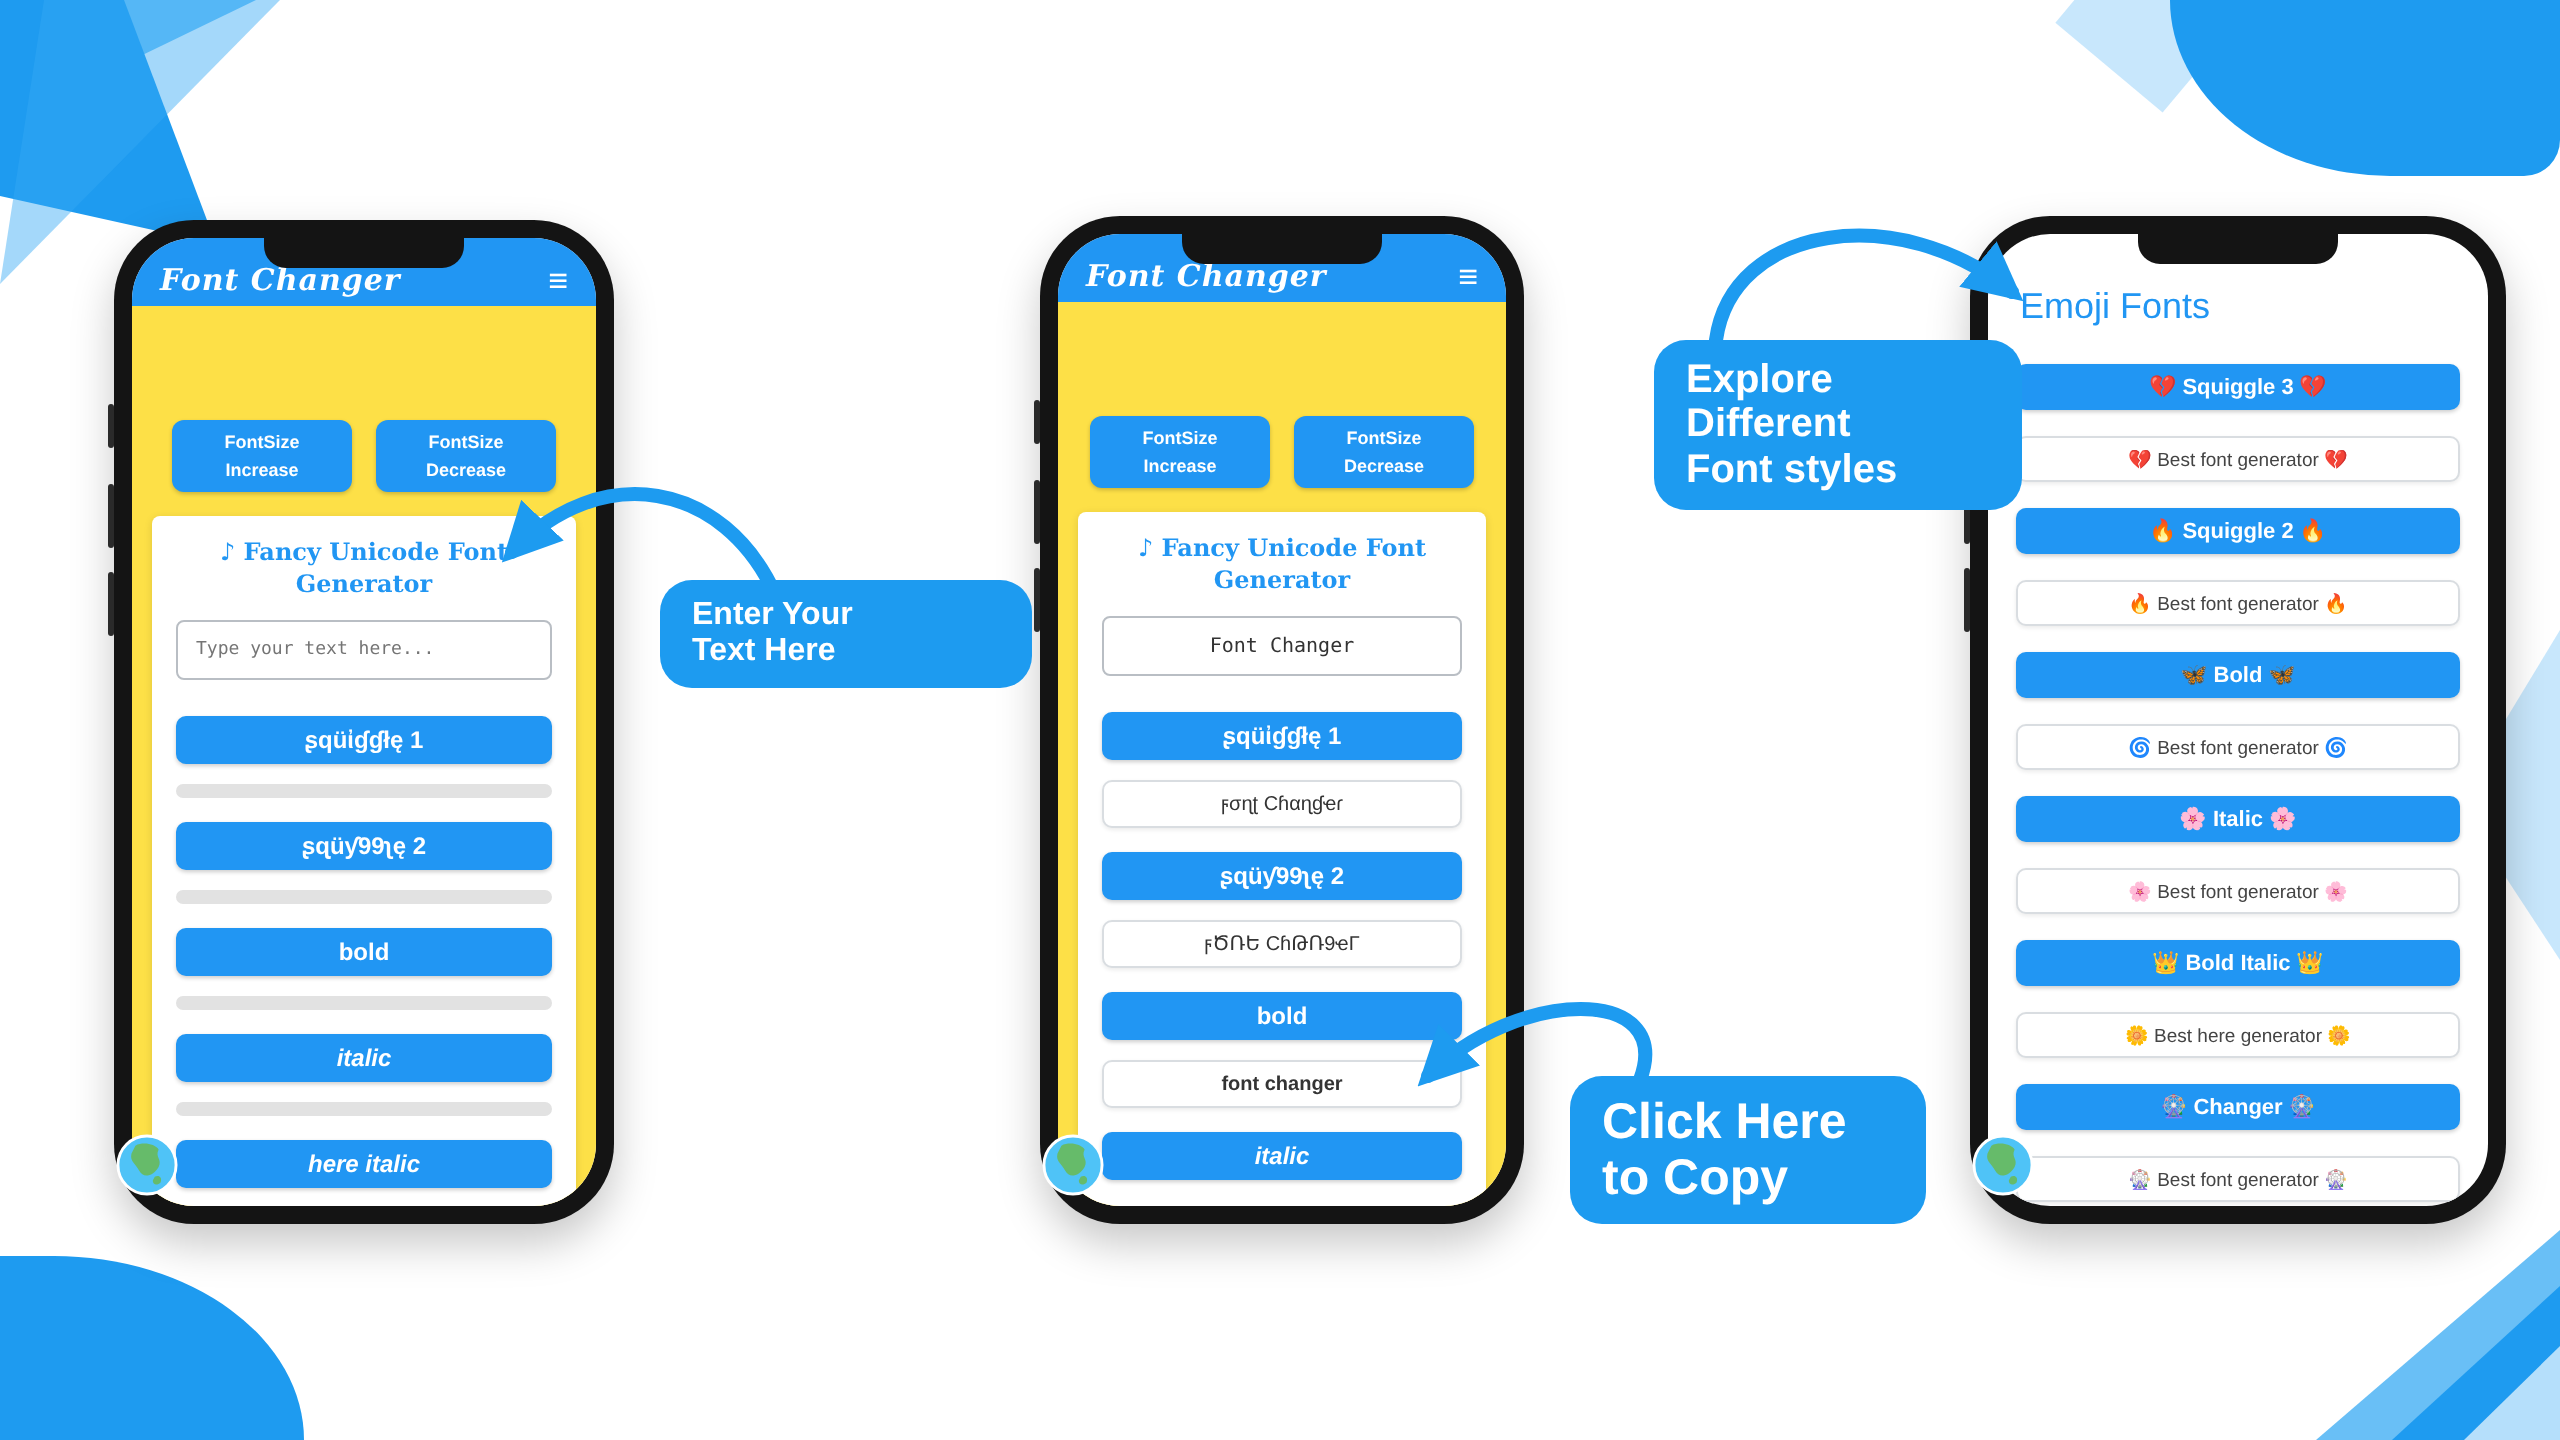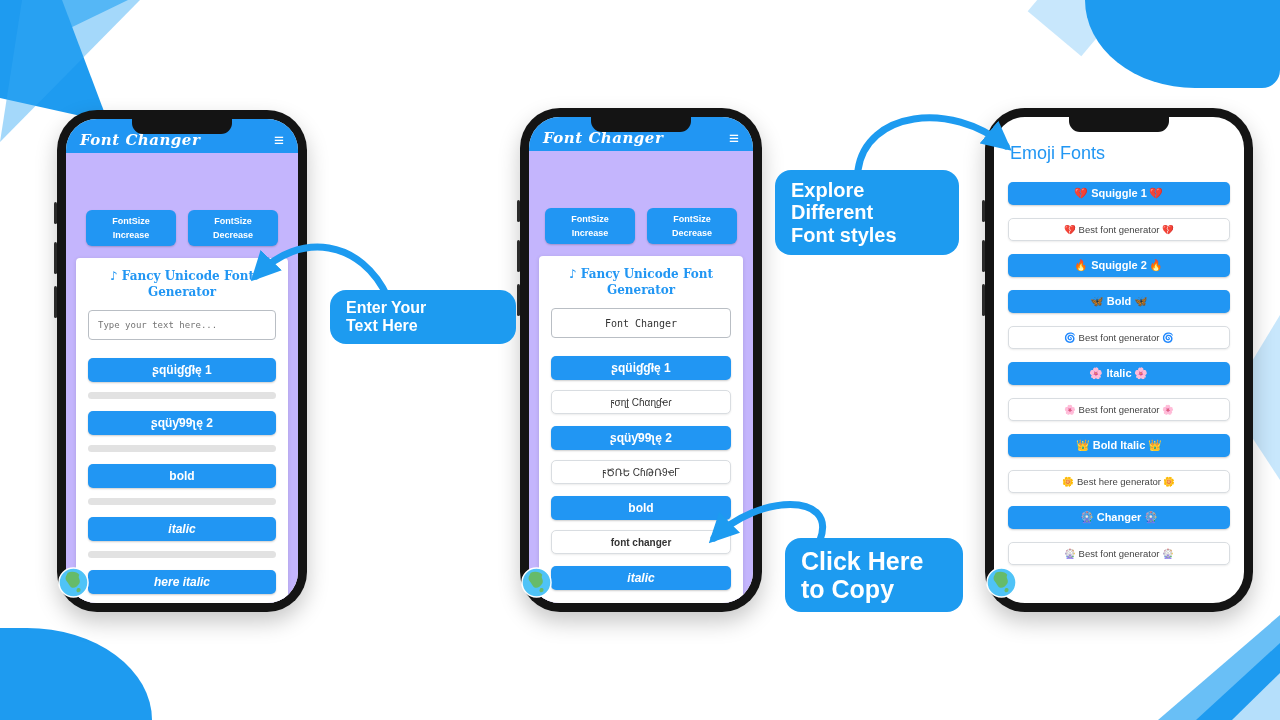--- a/index.html
+++ b/index.html
@@ -33,21 +33,21 @@
             border-radius:31px; overflow:hidden; }
   .notch { position:absolute; top:0; left:50%; transform:translateX(-50%);
            width:100px; height:15px; background:#141414; border-radius:0 0 11px 11px; z-index:9; }
 
   
   .app-header { height:34px; background:#2196F3; display:flex; align-items:center;
                 justify-content:space-between; padding:8px 14px 0; }
   .app-title { color:#fff; font-family:"DejaVu Serif", serif; font-style:italic; font-weight:bold;
                font-size:15px; letter-spacing:.5px; }
   .menu-icon { color:#fff; font-size:17px; line-height:1; cursor:pointer; }
-  .app-body { background:#c4b5fd; height:calc(100% - 34px); padding-top:57px; }
+  .app-body { background:#fde047; height:calc(100% - 34px); padding-top:57px; }
   .fs-row { display:flex; justify-content:center; gap:12px; }
   .fs-btn { width:90px; height:36px; background:#2196F3; color:#fff; border-radius:6px;
             font-size:9px; font-weight:bold; display:flex; align-items:center; justify-content:center;
             text-align:center; padding:3px 16px; line-height:1.6; cursor:pointer;
             box-shadow:0 1px 2px rgba(0,0,0,.2); }
   .card { background:#fff; margin:12px 10px 0; border-radius:4px; padding:10px 12px 20px;
           box-shadow:0 1px 4px rgba(0,0,0,.12); height:420px; }
   .gen-title { color:#2196F3; font-family:"DejaVu Serif", serif; font-weight:bold; font-size:12px;
                text-align:center; line-height:1.35; height:32px; }
   .text-input { display:block; margin-top:10px; width:100%; height:30px; border:1px solid #b9bec4;
@@ -73,21 +73,21 @@
   .emoji-list .result-row { height:23px; font-size:9.5px; margin-top:13px; color:#444; }
 
   
   .globe { position:absolute; left:1px; bottom:14px; width:31px; height:31px; z-index:10; cursor:pointer; }
 
   
   .arrows { position:absolute; inset:0; z-index:20; pointer-events:none; }
   .bubble { position:absolute; z-index:21; background:#1D9BF0; color:#fff; font-weight:bold;
             border-radius:16px; padding:9px 16px; line-height:1.12; }
   .b1 { left:330px; top:290px; width:186px; font-size:16px; }
-  .b2 { left:775px; top:170px; width:184px; font-size:20px; }
+  .b2 { left:827px; top:170px; width:184px; font-size:20px; }
   .b3 { left:785px; top:538px; width:178px; font-size:25px; }
 </style>
 </head>
 <body>
 
 <div class="stage">
 
   <svg class="deco tl" width="150" height="150" viewBox="0 0 150 150">
     <polygon points="0,0 128,0 0,62" fill="#5FBCF6" opacity="0.9"></polygon>
     <polygon points="0,0 62,0 108,122 0,98" fill="#1E9BF0"></polygon>
@@ -204,23 +204,24 @@
   </div>
 
   <div class="phone p3">
     <span class="side-btn sb1"></span>
     <span class="side-btn sb2"></span>
     <span class="side-btn sb3"></span>
     <div class="screen">
       <div class="notch"></div>
       <div class="emoji-title">Emoji Fonts</div>
       <div class="emoji-list">
-        <div class="style-btn first">💔 Squiggle 1 💔</div>
+        <div class="style-btn first">💔 Squiggle 3 💔</div>
         <div class="result-row">💔 Best font generator 💔</div>
         <div class="style-btn">🔥 Squiggle 2 🔥</div>
+        <div class="result-row">🔥 Best font generator 🔥</div>
         <div class="style-btn">🦋 Bold 🦋</div>
         <div class="result-row">🌀 Best font generator 🌀</div>
         <div class="style-btn">🌸 Italic 🌸</div>
         <div class="result-row">🌸 Best font generator 🌸</div>
         <div class="style-btn">👑 Bold Italic 👑</div>
         <div class="result-row">🌼 Best here generator 🌼</div>
         <div class="style-btn">🎡 Changer 🎡</div>
         <div class="result-row">🎡 Best font generator 🎡</div>
       </div>
     </div>

